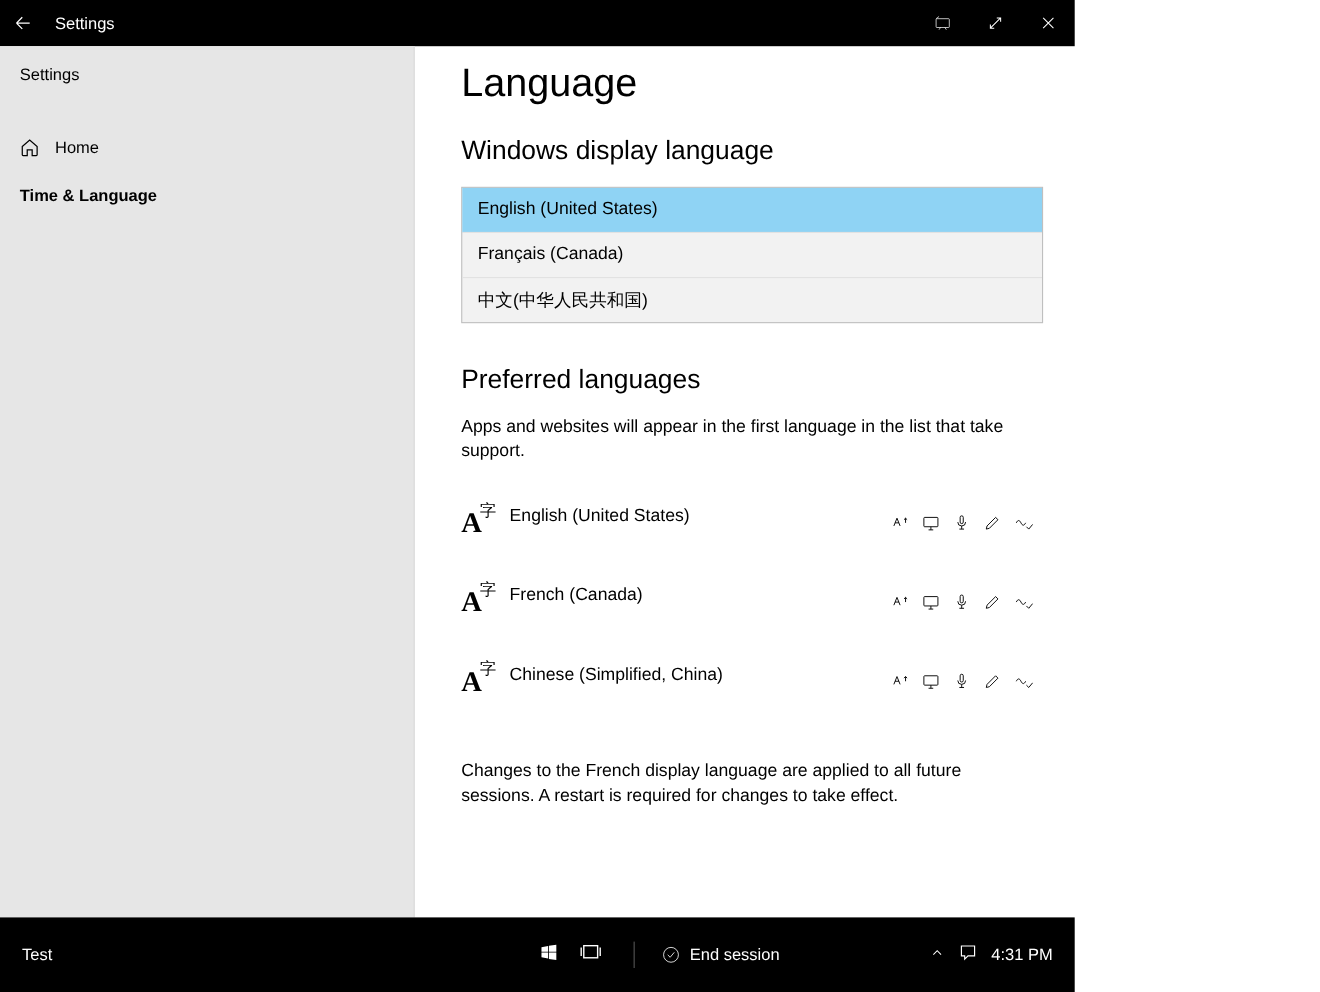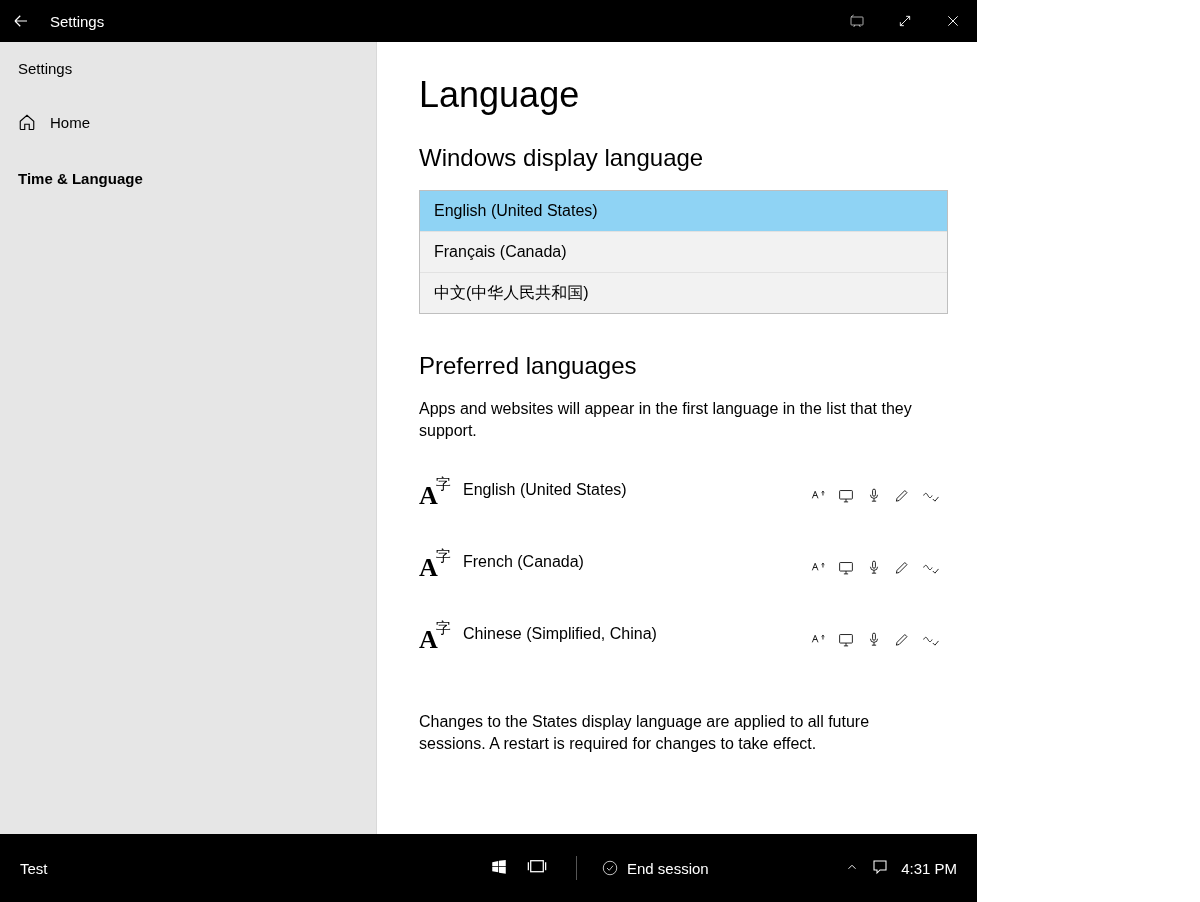--- a/index.html
+++ b/index.html
@@ -9,24 +9,24 @@
   .titlebar .back{width:42px;display:flex;align-items:center;justify-content:center;}
   .titlebar .title{font-size:15px;margin-left:8px;}
   .titlebar .spacer{flex:1;}
   .titlebar .win-btn{width:48px;height:42px;display:flex;align-items:center;justify-content:center;}
   .titlebar svg{stroke:#fff;fill:none;}
   
   .body{flex:1;display:flex;min-height:0;}
   .sidebar{width:377px;background:#e6e6e6;border-right:1px solid #d9d9d9;padding-top:14px;box-sizing:border-box;}
   .side-settings{font-size:15px;padding:4px 18px 24px;}
   .side-item{height:42px;display:flex;align-items:center;padding:0 18px;font-size:15px;}
-  .side-home{display:flex;align-items:center;gap:14px;}
+  .side-home{display:flex;align-items:flex-end;gap:14px;}
   .side-home svg{width:18px;height:18px;}
   .side-cat{font-weight:600;margin-top:14px;}
-  .main{flex:1;padding:32px 42px;overflow:auto;}
+  .main{flex:1;padding:12px 42px;overflow:auto;}
   .h1{font-size:36px;font-weight:400;margin:0 0 28px;}
   .h2{font-size:24px;font-weight:400;margin:0 0 18px;}
   
   .listbox{width:527px;border:1px solid #bfbfbf;background:#f2f2f2;}
   .listbox .opt{height:40px;display:flex;align-items:center;padding:0 14px;font-size:16px;border-bottom:1px solid #e2e2e2;}
   .listbox .opt:last-child{border-bottom:none;}
   .listbox .opt.sel{background:#8fd3f4;}
   .section{margin-top:38px;}
   .desc{font-size:16px;max-width:520px;margin:0 0 24px;line-height:1.4;}
   
@@ -103,21 +103,21 @@
         <div class="opt">
             <span>Français (Canada)</span>
           </div>
         <div class="opt">
             <span>中文(中华人民共和国)</span>
           </div>
       </div>
 
       <div class="section">
         <h2 class="h2">Preferred languages</h2>
-        <p class="desc">Apps and websites will appear in the first language in the list that they support.</p>
+        <p class="desc">Apps and websites will appear in the first language in the list that take support.</p>
 
         <div class="lang-row">
           <div class="lang-glyph">
               <span class="big">A</span>
               <span class="small">字</span>
             </div>
           <div class="lang-name">English (United States)</div>
           <div class="lang-icons">
             <svg viewBox="0 0 24 24">
                 <path d="M4 16l4-10 4 10M5.5 12h5"></path>
@@ -193,21 +193,21 @@
                 <path d="M4 20l4-1 11-11-3-3L5 16l-1 4z"></path>
               </svg>
             <svg viewBox="0 0 24 24">
                 <path d="M3 12c2-4 4-4 6 0s4 4 6 0"></path>
                 <path d="M16 17l3 3 5-6"></path>
               </svg>
           </div>
         </div>
       </div>
 
-      <p class="note">Changes to the States display language are applied to all future sessions. A restart is required for changes to take effect.</p>
+      <p class="note">Changes to the French display language are applied to all future sessions. A restart is required for changes to take effect.</p>
 
     </div>
   </div>
 
   <div class="taskbar">
     <div class="left">Test</div>
     <div class="center">
       <div>
         <svg width="18" height="18" viewBox="0 0 24 24">
             <path fill="#fff" stroke="none" d="M3 5.5L11 4v7H3V5.5zM12 3.8L21 2.5V11h-9V3.8zM3 12h8v7l-8-1.3V12zm9 0h9v9l-9-1.3V12z"></path>

